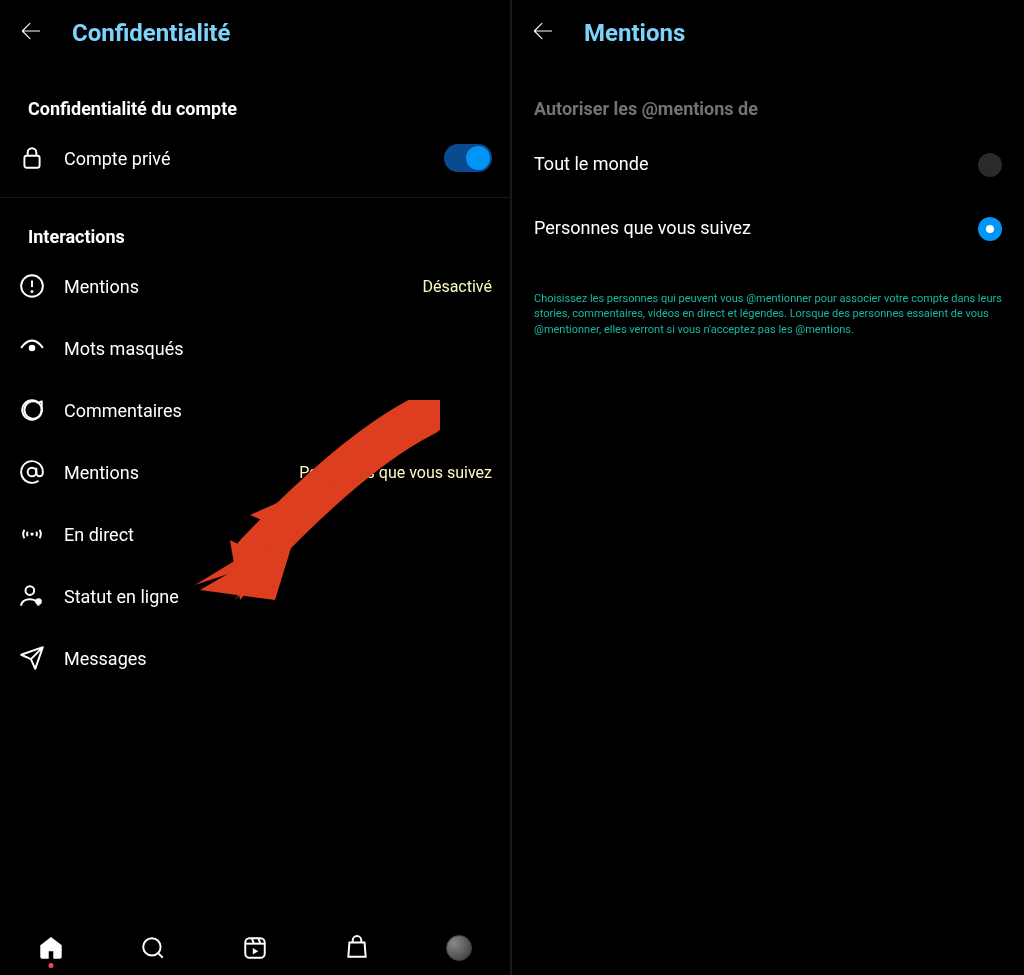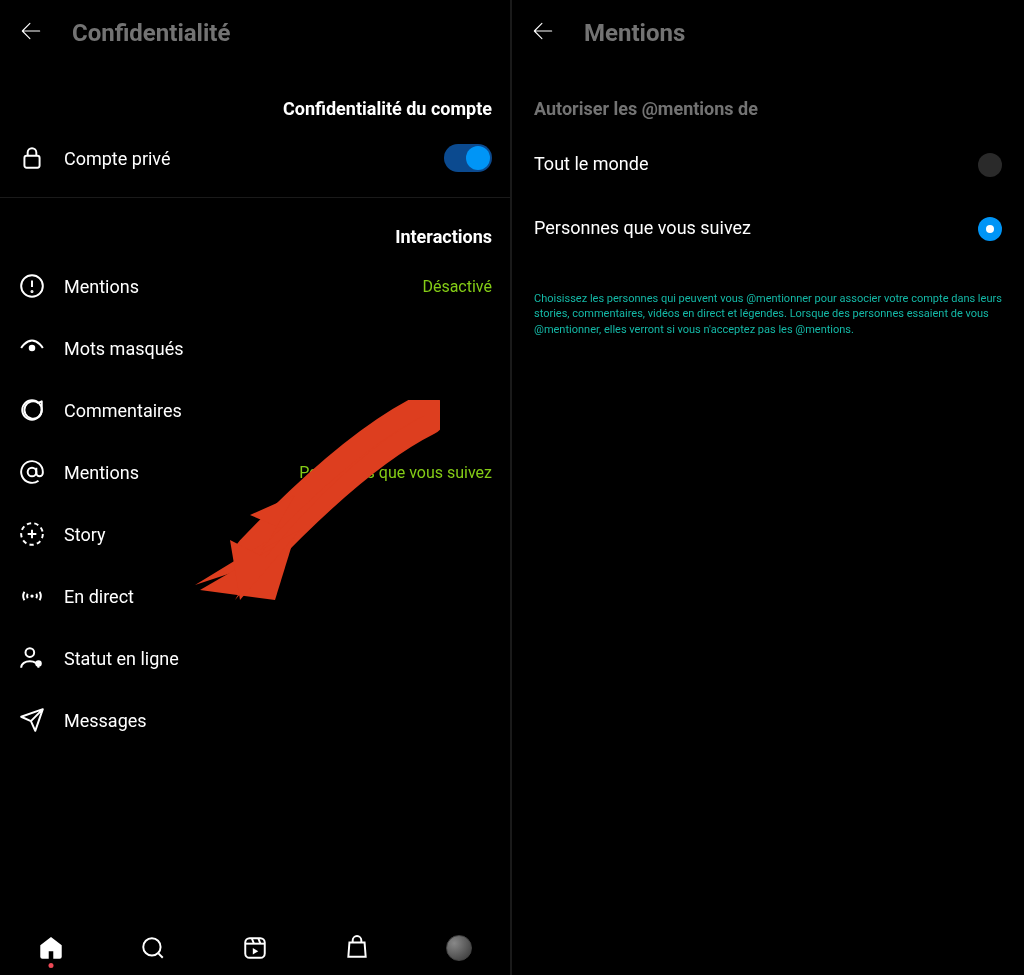--- a/index.html
+++ b/index.html
@@ -29,30 +29,29 @@
   .header {
     display: flex;
     align-items: center;
     padding: 18px 18px 10px 18px;
     gap: 28px;
   }
   .header .back-icon svg { width: 26px; height: 26px; stroke: #fff; }
   .header-title {
     font-size: 24px;
     font-weight: 700;
-    color: #737373;
+    color: #7dd3fc;
   }
 
   
   .section-heading {
     font-size: 18px;
     font-weight: 700;
     color: #fff;
     padding: 28px 18px 8px 28px;
-    text-align: right;
   }
   .section-heading.sub {
     padding-top: 40px;
   }
 
   
   .row {
     display: flex;
     align-items: center;
     padding: 16px 18px;
@@ -69,21 +68,21 @@
   }
   .row .icon svg { width: 26px; height: 26px; stroke: #fff; fill: none; stroke-width: 1.8; }
   .row-label {
     font-size: 18px;
     color: #fff;
     flex: 0 0 auto;
   }
   .row-value {
     margin-left: auto;
     font-size: 16px;
-    color: #84cc16;
+    color: #fef9c3;
     text-align: right;
   }
 
   
   .toggle {
     margin-left: auto;
     width: 48px;
     height: 28px;
     background: #0b4a8f;
     border-radius: 14px;
@@ -271,30 +270,20 @@
       <span class="icon">
         <svg viewBox="0 0 24 24">
             <circle cx="12" cy="12" r="4"></circle>
             <path d="M16 8v5a3 3 0 0 0 6 0v-1a10 10 0 1 0-4 8"></path>
           </svg>
       </span>
       <span class="row-label">Mentions</span>
       <span class="row-value">Personnes que vous suivez</span>
     </div>
 
-    <div class="row">
-      <span class="icon">
-        <svg viewBox="0 0 24 24">
-            <circle cx="12" cy="12" r="10" stroke-dasharray="4 3"></circle>
-            <line x1="12" y1="8" x2="12" y2="16"></line>
-            <line x1="8" y1="12" x2="16" y2="12"></line>
-          </svg>
-      </span>
-      <span class="row-label">Story</span>
-    </div>
 
     <div class="row">
       <span class="icon">
         <svg viewBox="0 0 24 24">
             <path d="M5 8a8 8 0 0 0 0 8M19 8a8 8 0 0 1 0 8M8 10a4 4 0 0 0 0 4M16 10a4 4 0 0 1 0 4"></path>
             <circle cx="12" cy="12" r="1.5" fill="#fff" stroke="none"></circle>
           </svg>
       </span>
       <span class="row-label">En direct</span>
     </div>

